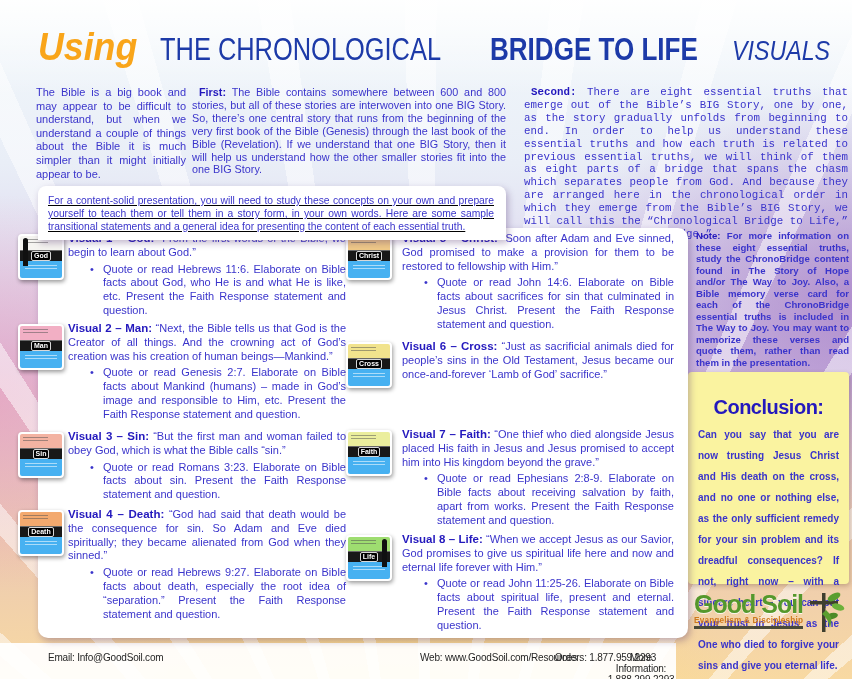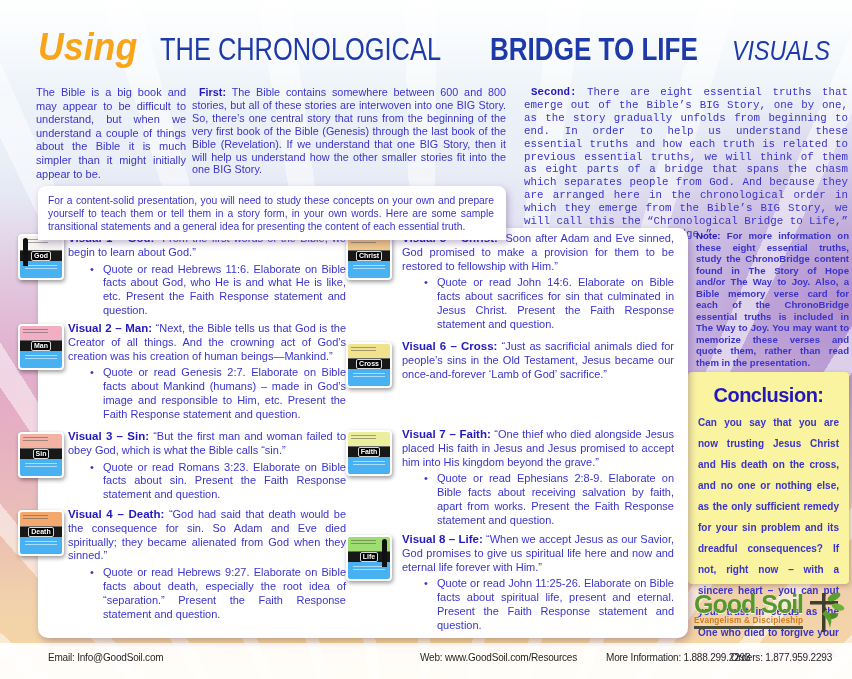--- a/index.html
+++ b/index.html
@@ -25,21 +25,21 @@
 
   
   .intro { position:absolute; color:var(--text-blue); text-align:justify; font-weight:400; }
   .intro b { color:var(--lead-blue);padding-left:7px; }
   #intro-1 { left:36px;  top:86px; width:150px; font-size:11px;   line-height:13.6px; }
   #intro-2 { left:192px; top:86px; width:314px; font-size:10.8px; line-height:12.9px; }
   #intro-3 { left:524px; top:86px; width:324px; font-size:10.8px; line-height:12.9px;font-family:Liberation Mono, monospace; }
 
   
   .panel { position:absolute; background:#fff; box-shadow:2px 3px 7px rgba(80,50,110,0.35); }
-  #note-panel { left:38px; top:186px; width:468px; height:54px; border-radius:8px 8px 0 0; z-index:2; }
+  #note-panel { left:38px; top:186px; width:468px; height:54px; border-radius:8px 8px 0 0; z-index:2;text-decoration:underline; }
   #note-panel p { padding:8px 12px 0 10px; font-size:10.3px; line-height:13px; color:var(--text-blue); text-align:justify; }
   #main-panel { left:38px; top:228px; width:650px; height:410px; border-radius:0 10px 10px 10px; z-index:1; }
 
   
   .vitem { position:absolute; width:328px; padding-left:50px; color:var(--text-blue); }
   .vitem.right { padding-left:56px; }
   .vlead { font-size:11px; line-height:13.8px; text-align:justify; }
   .vlead b { color:var(--lead-blue); font-size:11.5px; }
   .vitem ul { list-style:none; margin:3px 0 0 22px; }
   .vitem li { position:relative; padding-left:13px; font-size:11px; line-height:13.8px; text-align:justify; }
@@ -62,33 +62,33 @@
   .thumb .water { position:absolute; left:0; right:0; top:60%; bottom:0; background:var(--water-blue); }
   .thumb .water::before { content:""; position:absolute; top:4px; left:5px; right:5px; height:5px;
     background:repeating-linear-gradient(180deg, rgba(255,255,255,0.55) 0 1px, transparent 1px 3px); }
   .thumb.lamp-left::after, .thumb.lamp-right::after { content:""; position:absolute; top:4px; width:3px; height:26px; background:#101010; border-radius:2px 2px 0 0;
     box-shadow:0 -1px 0 1px #101010; }
   .thumb.lamp-left::after { left:4px; } .thumb.lamp-right::after { right:4px; }
 
   
   #side-note { position:absolute; left:696px; top:230px; width:153px; font-size:9.6px; line-height:11.5px; color:var(--text-blue); text-align:justify; font-weight:bold; }
   #side-note b { color:var(--lead-blue); }
-  #conclusion { position:absolute; left:688px; top:372px; width:161px; height:212px; background:var(--conclusion-bg); border-radius:4px; box-shadow:1px 2px 5px rgba(90,60,30,0.3); padding:12px 10px; }
+  #conclusion { position:absolute; left:688px; top:372px; width:161px; height:212px; background:var(--conclusion-bg); border-radius:4px; box-shadow:1px 2px 5px rgba(90,60,30,0.3); padding:24px 10px; }
   #conclusion h2 { font-size:20px; color:var(--lead-blue); text-align:center; letter-spacing:-0.5px; margin-bottom:5px; }
   #conclusion p { font-size:10px; line-height:21px; color:var(--text-blue); text-align:justify; font-weight:bold; }
 
   
   #logo { position:absolute; left:694px; top:592px; width:152px; display:flex; align-items:flex-start; }
   .logo-text { border-bottom:3px solid #4a4a38; padding-bottom:1px; }
   .logo-name { font-size:25px; font-weight:bold; color:var(--logo-green); letter-spacing:-1px; line-height:24px; text-shadow:0 1px 0 rgba(255,255,255,0.8); }
   .logo-tag { font-size:8.2px; font-weight:bold; color:var(--logo-orange); letter-spacing:0.2px; }
   .logo-icon { margin-left:2px; margin-top:-2px; }
 
   
-  #footer { position:absolute; left:0; top:643px; width:852px; height:36px; background:rgba(255,255,255,0.93); }
+  #footer { position:absolute; left:0; top:643px; width:676px; height:36px; background:rgba(255,255,255,0.93); }
   #footer span { position:absolute; top:9px; font-size:10px; color:#262626; letter-spacing:-0.2px; }
   #f-email { left:48px; } #f-web { left:420px; } #f-info { left:606px;text-align:center; } #f-orders { right:20px;text-align:right; }
 </style>
 </head>
 <body>
 
 <div id="page">
 
   <h1 class="title">
     <span class="t-using">Using</span>

